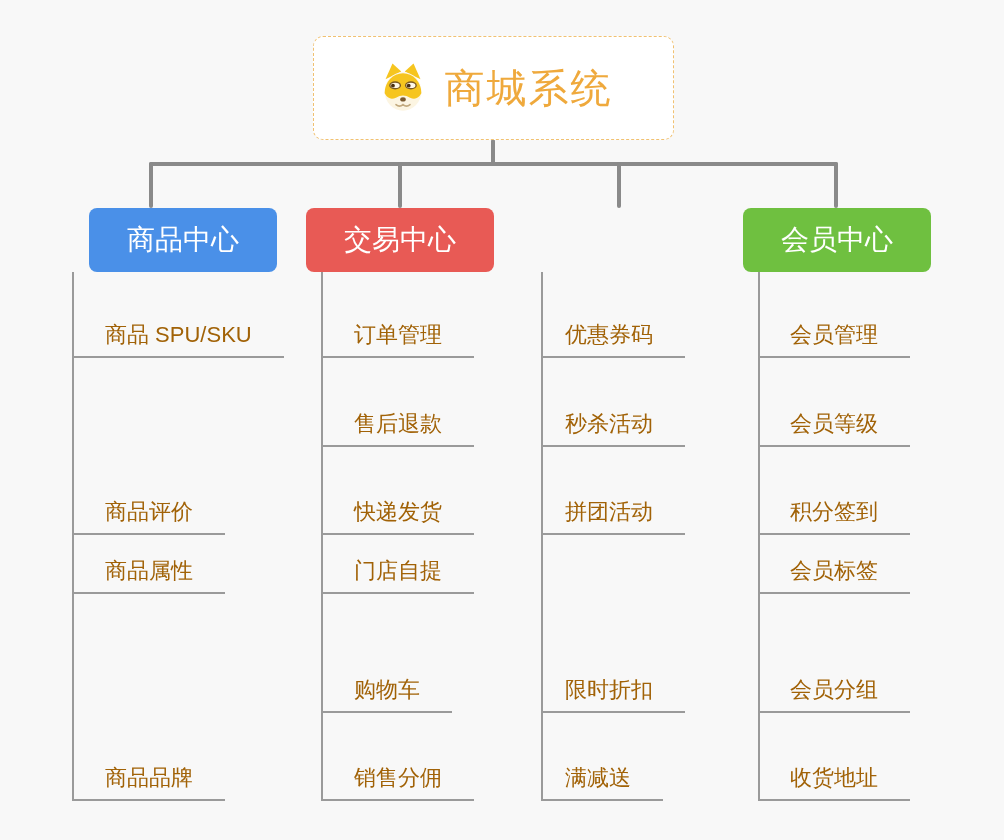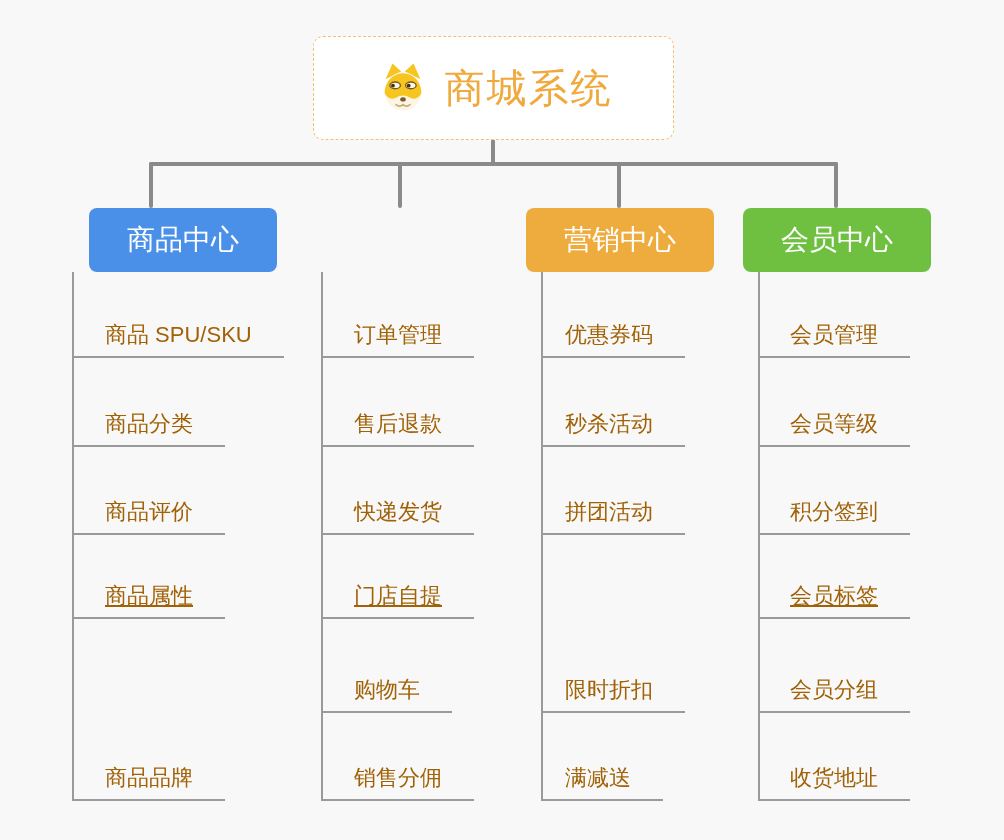--- a/index.html
+++ b/index.html
@@ -69,21 +69,21 @@
     padding:0 32px 6px 33px;
     border-bottom:2px solid #9a9a9a;
   }
   .c1{left:72px;}
   .c2{left:321px;}
   .c3{left:541px;padding-left:24px;}
   .c4{left:758px;padding-left:32px;}
   .r1{top:320px;}
   .r2{top:409px;}
   .r3{top:497px;}
-  .r4{top:581px;text-decoration:underline;}
+  .r4{top:556px;}
   .r5{top:675px;}
   .r6{top:763px;}
 </style>
 </head>
 <body>
 
 <div class="canvas" style="background: rgb(248, 248, 248);">
 
   <div class="conn stem"></div>
   <div class="conn bus"></div>
@@ -104,30 +104,29 @@
         <circle cx="20.5" cy="29.3" r="2.2" fill="#4a3010"></circle>
         <circle cx="38.5" cy="29.3" r="2.2" fill="#4a3010"></circle>
         <ellipse cx="32" cy="45" rx="3.2" ry="2.4" fill="#7a5a30"></ellipse>
         <path d="M24,51 Q28,54.5 32,51 Q36,54.5 40,51" stroke="#c2a97e" stroke-width="1.8" fill="none" stroke-linecap="round"></path>
       </svg>
     </span>
     <span class="root-title">商城系统</span>
   </div>
 
   <div class="node-header b1" style="background: rgb(74, 144, 232);">商品中心</div>
-  <div class="node-header b3" style="background: rgb(239, 172, 62);">营销中心</div>
+  <div class="node-header b2" style="background: rgb(232, 90, 85);">交易中心</div>
   <div class="node-header b4" style="background: rgb(111, 192, 64);">会员中心</div>
 
   <div class="vline v1"></div>
   <div class="vline v2"></div>
   <div class="vline v3"></div>
   <div class="vline v4"></div>
 
   <div class="child c1 r1">商品 SPU/SKU</div>
-  <div class="child c1 r2">商品分类</div>
   <div class="child c1 r3">商品评价</div>
   <div class="child c1 r4">商品属性</div>
   <div class="child c1 r6">商品品牌</div>
 
   <div class="child c2 r1">订单管理</div>
   <div class="child c2 r2">售后退款</div>
   <div class="child c2 r3">快递发货</div>
   <div class="child c2 r4">门店自提</div>
   <div class="child c2 r5">购物车</div>
   <div class="child c2 r6">销售分佣</div>

